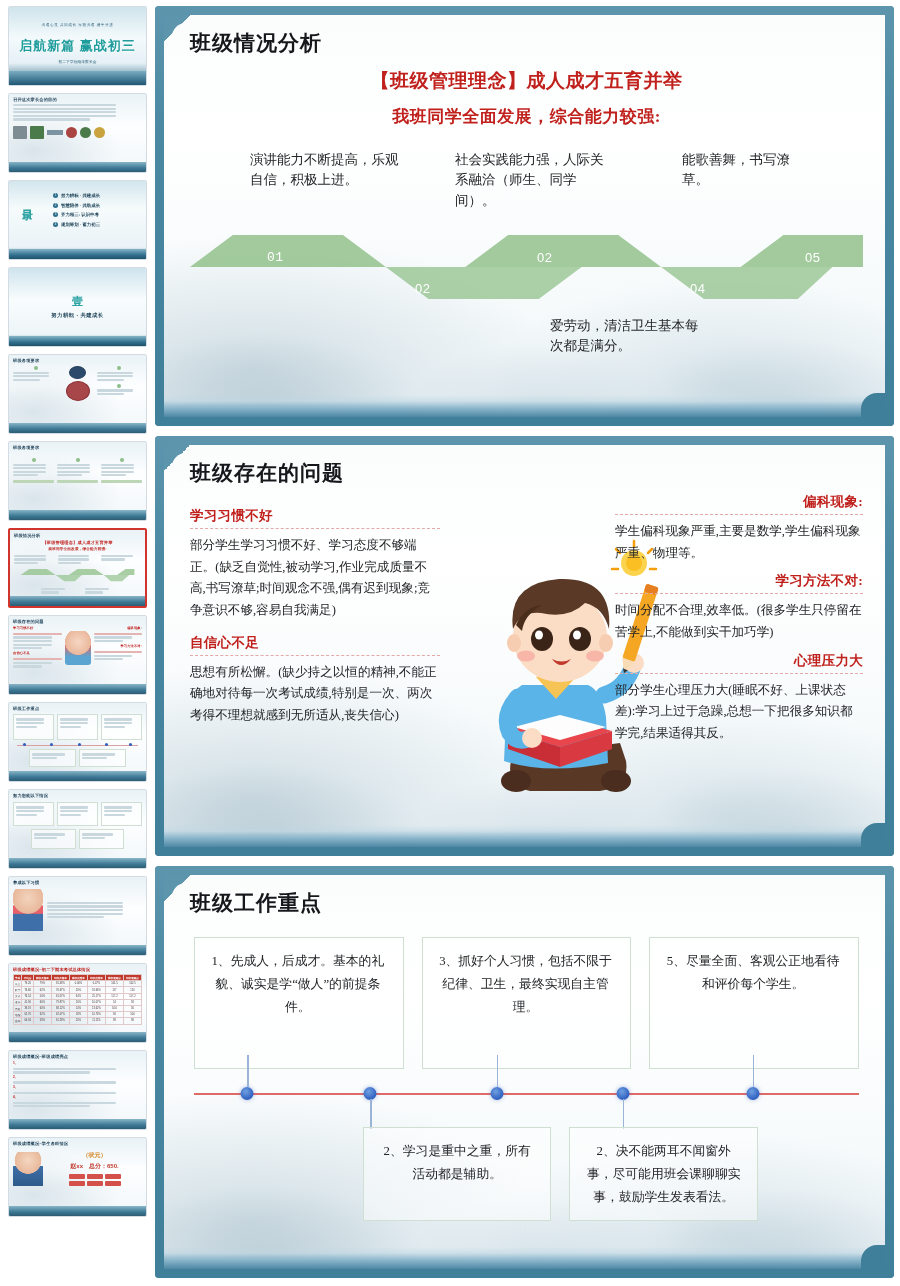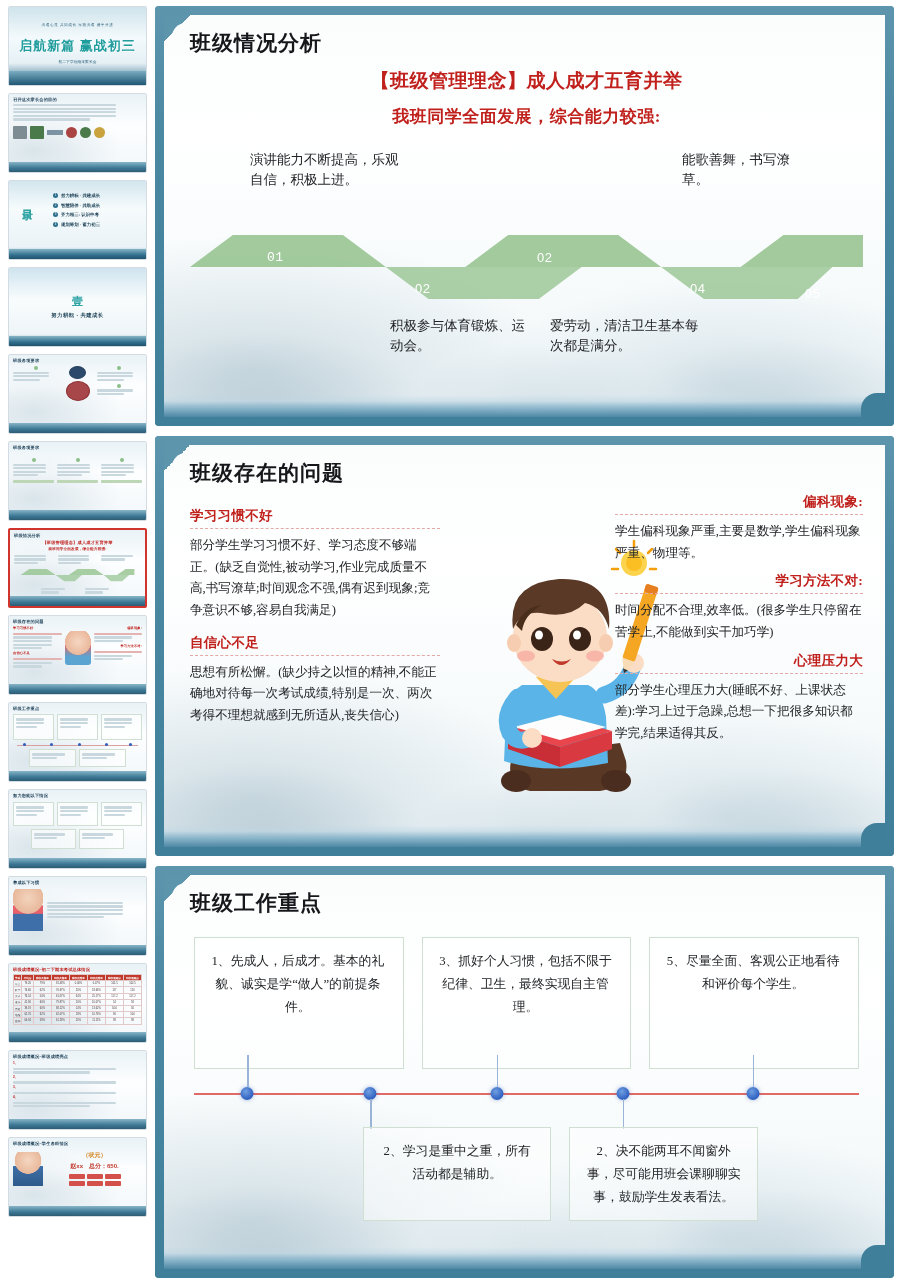--- a/index.html
+++ b/index.html
@@ -690,35 +690,35 @@
         <div class="notch-tl"></div>
 
         <div class="slide-body">
           <div class="slide-title">班级情况分析</div>
           <div class="headline-red">【班级管理理念】成人成才五育并举</div>
           <div class="subline-red">我班同学全面发展，综合能力较强:</div>
 
           <div class="zig-wrap">
 
             <div class="zig-cap" style="left:60px; top:0; width:150px;">演讲能力不断提高，乐观自信，积极上进。</div>
+            <div class="zig-cap" style="left:265px; top:0; width:160px;">社会实践能力强，人际关系融洽（师生、同学间）。</div>
             <div class="zig-cap" style="left:492px; top:0; width:120px;">能歌善舞，书写潦草。</div>
 
             <svg class="zig-svg" viewBox="0 0 660 66" preserveAspectRatio="none">
               <path d="M0,33 L42,1 L150,1 L192,33 L270,33 L312,1 L420,1 L462,33 L540,33 L582,1 L660,1 L660,33 Z" fill="#9ac694" opacity="0.92"></path>
               <path d="M192,33 L234,65 L342,65 L384,33 Z" fill="#9ac694" opacity="0.82"></path>
               <path d="M462,33 L504,65 L596,65 L630,33 L540,33 Z" fill="#9ac694" opacity="0.82"></path>
             </svg>
 
             <div class="zig-num" style="left:77px; top:100px;font-family:Liberation Mono, monospace;">01</div>
             <div class="zig-num" style="left:225px; top:131px;">02</div>
             <div class="zig-num" style="left:347px; top:100px;">02</div>
             <div class="zig-num" style="left:500px; top:131px;">04</div>
-            <div class="zig-num" style="left:615px; top:100px;margin-top:36px;">05</div>
-
-            <div class="zig-cap" style="left:200px; top:166px; width:140px;">积极参与体育锻炼、运动会。</div>
+            <div class="zig-num" style="left:615px; top:100px;">05</div>
+
             <div class="zig-cap" style="left:360px; top:166px; width:160px;">爱劳动，清洁卫生基本每次都是满分。</div>
           </div>
         </div>
         <div class="corner-br"></div>
       </div>
     </div>
 
     <div class="slide s2">
       <div class="slide-frame"></div>
       <div class="slide-canvas">

